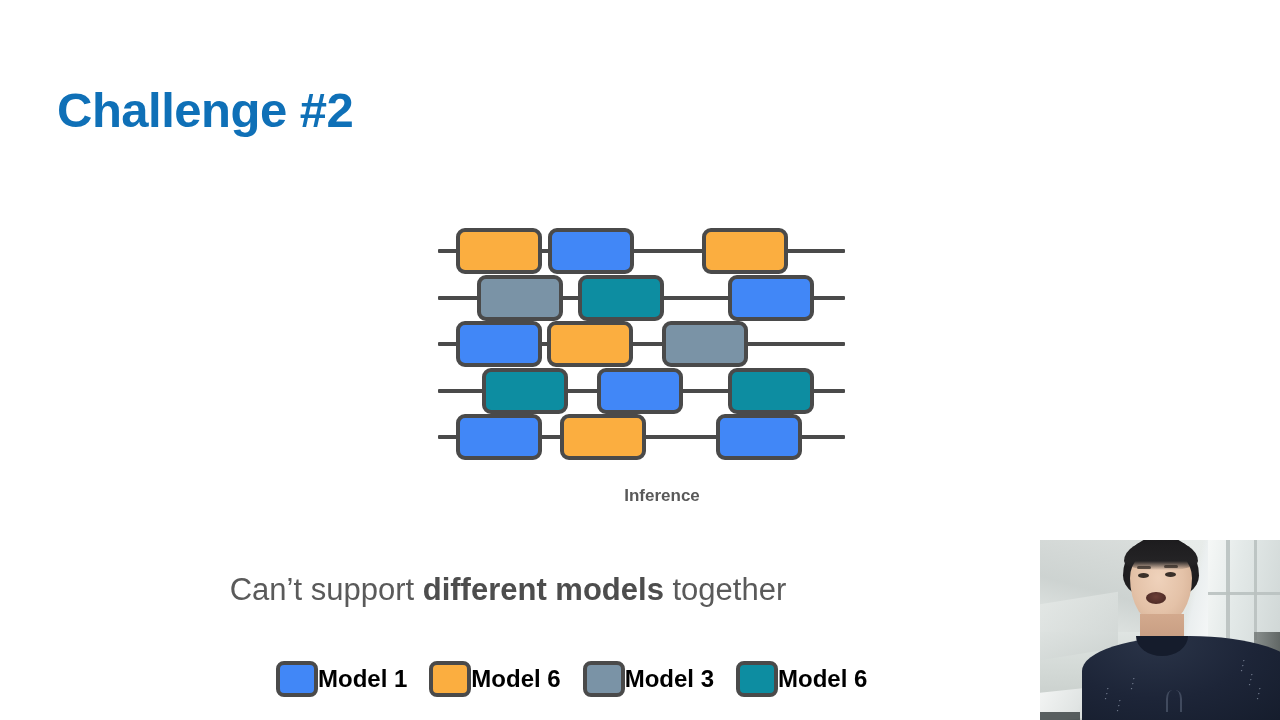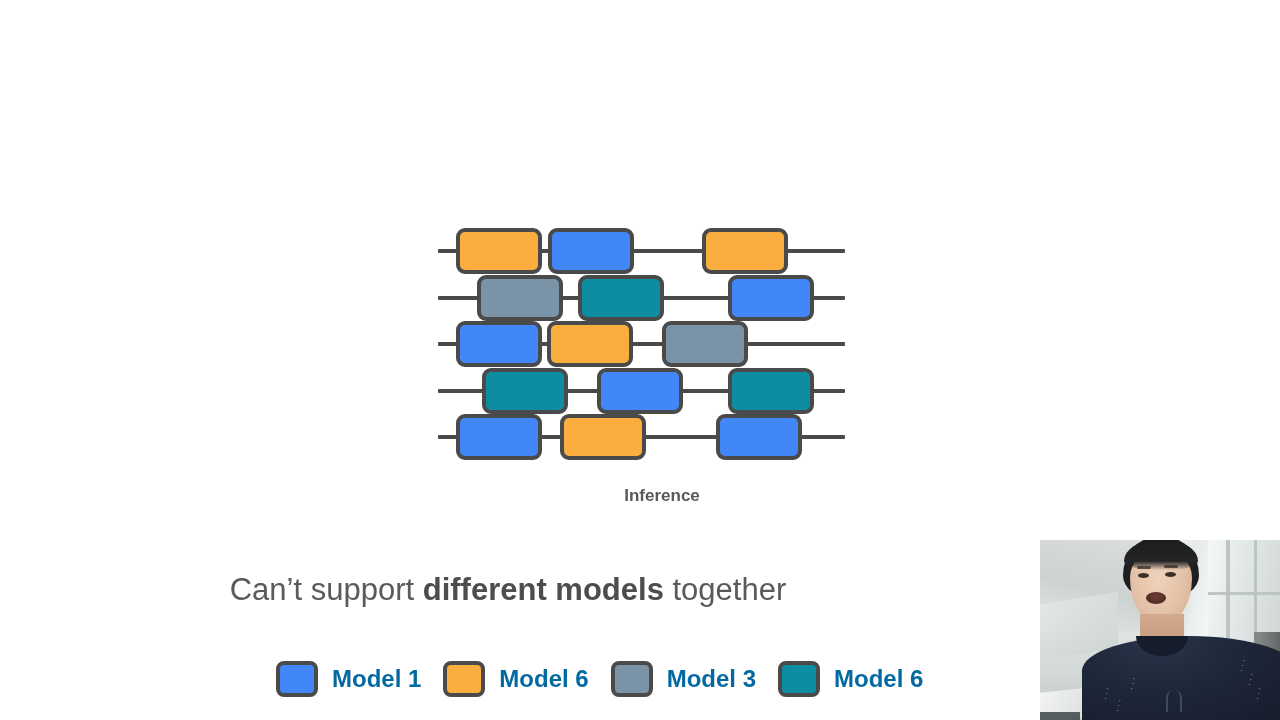--- a/index.html
+++ b/index.html
@@ -109,24 +109,23 @@
   }
   .legend-item:last-child { margin-right: 0; }
   .legend-swatch {
     width: 42px;
     height: 36px;
     border: 4px solid #4a4a4a;
     border-radius: 8px;
     flex: 0 0 auto;
   }
   .legend-text {
-    margin-left: 14px;
     font-size: 24px;
     font-weight: bold;
-    color: #0369a1;
+    color: #000000;
     white-space: nowrap;
   }
 
   
   #webcam {
     position: absolute;
     left: 1040px;
     top: 540px;
     width: 240px;
     height: 180px;
@@ -258,20 +257,21 @@
     left: 0; top: 172px; width: 40px; height: 10px;
     background: #3e4547;
     opacity: .85;
   }
 </style>
 </head>
 <body>
 
 <div id="slide">
 
+  <div id="slide-title">Challenge #2</div>
 
   <div id="pipeline">
       <div class="pipe-row" style="top: 0px;">
         <div class="pipe-line" style="left: 0px; width: 407px;"></div>
         <div class="pipe-box" title="Model 2" style="left: 18px; width: 86px; background: rgb(251, 174, 64);"></div>
         <div class="pipe-box" title="Model 1" style="left: 110px; width: 86px; background: rgb(65, 135, 247);"></div>
         <div class="pipe-box" title="Model 2" style="left: 264px; width: 86px; background: rgb(251, 174, 64);"></div>
       </div>
       <div class="pipe-row" style="top: 46.5px;">
         <div class="pipe-line" style="left: 0px; width: 407px;"></div>

